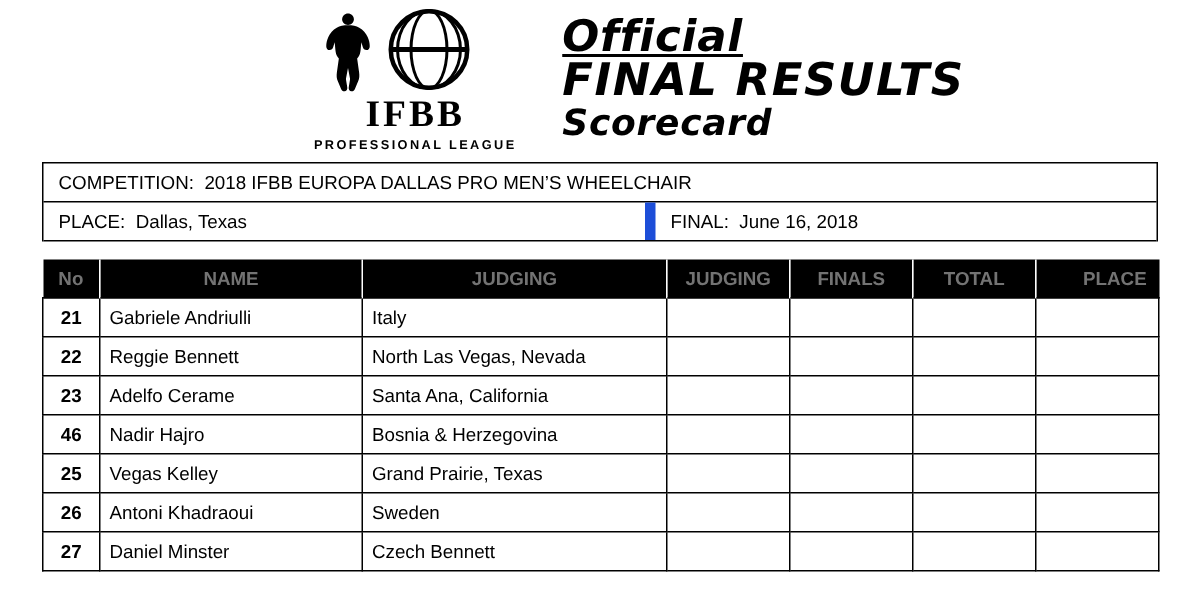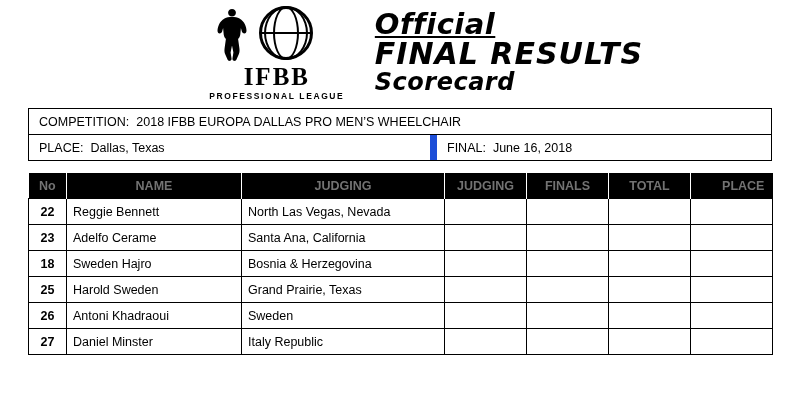--- a/index.html
+++ b/index.html
@@ -223,68 +223,77 @@
         <th>NAME</th>
         <th>JUDGING</th>
         <th>JUDGING</th>
         <th>FINALS</th>
         <th>TOTAL</th>
         <th>PLACE</th>
       </tr>
     </thead>
     <tbody>
         <tr>
+          <td class="c-no">21</td>
+          <td class="c-name">Gabriele Andriulli</td>
+          <td class="c-country">Italy</td>
+          <td class="c-judging"></td>
+          <td class="c-finals"></td>
+          <td class="c-total"></td>
+          <td class="c-place"></td>
+        </tr>
+        <tr>
           <td class="c-no">22</td>
           <td class="c-name">Reggie Bennett</td>
           <td class="c-country">North Las Vegas, Nevada</td>
           <td class="c-judging"></td>
           <td class="c-finals"></td>
           <td class="c-total"></td>
           <td class="c-place"></td>
         </tr>
         <tr>
           <td class="c-no">23</td>
           <td class="c-name">Adelfo Cerame</td>
           <td class="c-country">Santa Ana, California</td>
           <td class="c-judging"></td>
           <td class="c-finals"></td>
           <td class="c-total"></td>
           <td class="c-place"></td>
         </tr>
         <tr>
-          <td class="c-no">18</td>
-          <td class="c-name">Sweden Hajro</td>
+          <td class="c-no">46</td>
+          <td class="c-name">Nadir Hajro</td>
           <td class="c-country">Bosnia &amp; Herzegovina</td>
           <td class="c-judging"></td>
           <td class="c-finals"></td>
           <td class="c-total"></td>
           <td class="c-place"></td>
         </tr>
         <tr>
           <td class="c-no">25</td>
-          <td class="c-name">Harold Sweden</td>
+          <td class="c-name">Vegas Kelley</td>
           <td class="c-country">Grand Prairie, Texas</td>
           <td class="c-judging"></td>
           <td class="c-finals"></td>
           <td class="c-total"></td>
           <td class="c-place"></td>
         </tr>
         <tr>
           <td class="c-no">26</td>
           <td class="c-name">Antoni Khadraoui</td>
           <td class="c-country">Sweden</td>
           <td class="c-judging"></td>
           <td class="c-finals"></td>
           <td class="c-total"></td>
           <td class="c-place"></td>
         </tr>
         <tr>
           <td class="c-no">27</td>
           <td class="c-name">Daniel Minster</td>
-          <td class="c-country">Italy Republic</td>
+          <td class="c-country">Czech Bennett</td>
           <td class="c-judging"></td>
           <td class="c-finals"></td>
           <td class="c-total"></td>
           <td class="c-place"></td>
         </tr>
       </tbody>
   </table>
 
 </div>
 

